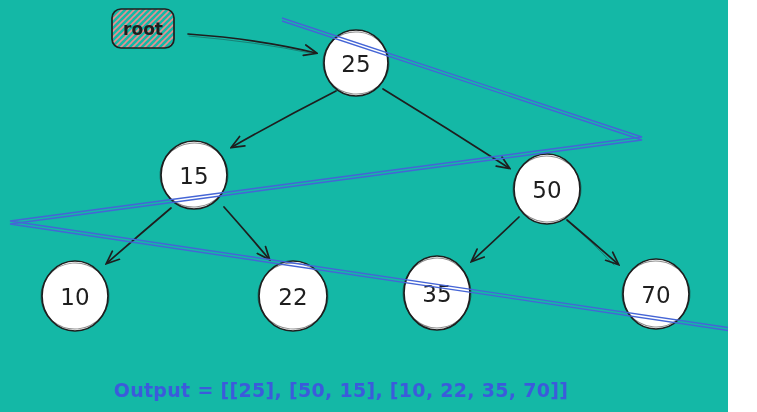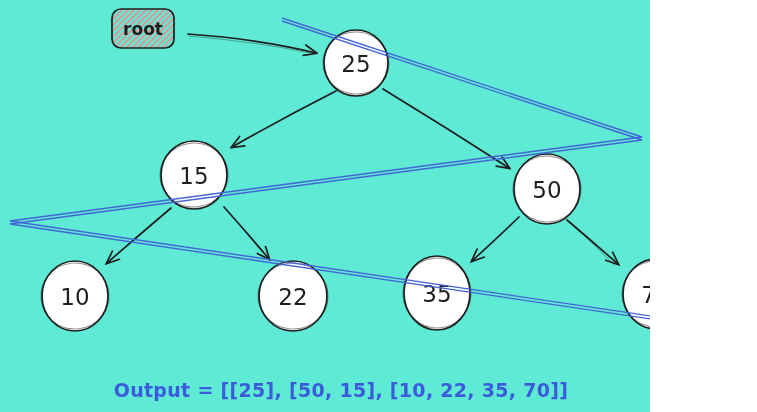--- a/index.html
+++ b/index.html
@@ -5,22 +5,22 @@
   :root{
     --ink:#1e1e1e;
     --traversal-blue:#4565d6;
     --output-blue:#3b5bdb;
     --hatch-red:#ee8e8e;
     --node-fill:#ffffff;
   }
   html,body{margin:0;padding:0;background:#ffffff;}
   .canvas{
     position:relative;
-    width:650px;height:412px;
-    background:#5eead4;
+    width:728px;height:412px;
+    background:#14b8a6;
     overflow:hidden;
     font-family:"DejaVu Sans", sans-serif;
   }
   svg{display:block;}
   .node-circle{fill:var(--node-fill);stroke:var(--ink);stroke-width:1.7;}
   .node-circle2{fill:none;stroke:var(--ink);stroke-width:1;opacity:.5;}
   .node-label{
     fill:var(--ink);
     font-family:"DejaVu Sans", sans-serif;
     font-size:23px;

